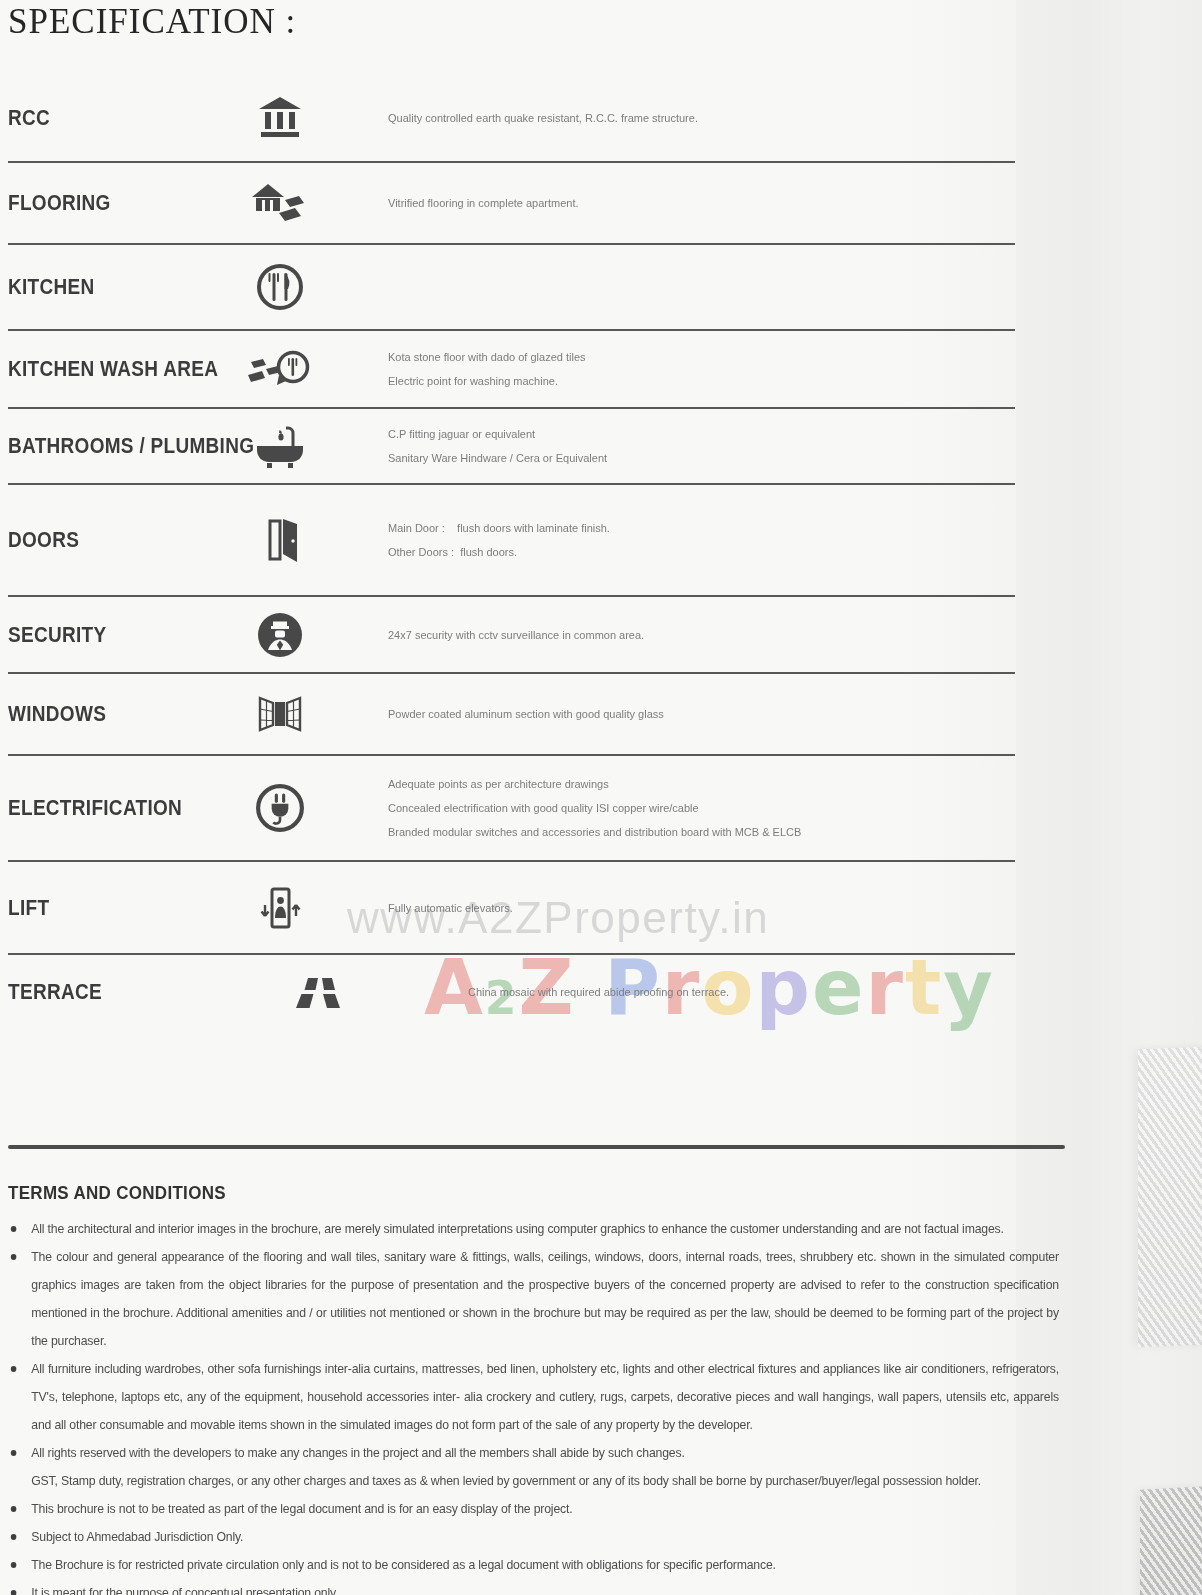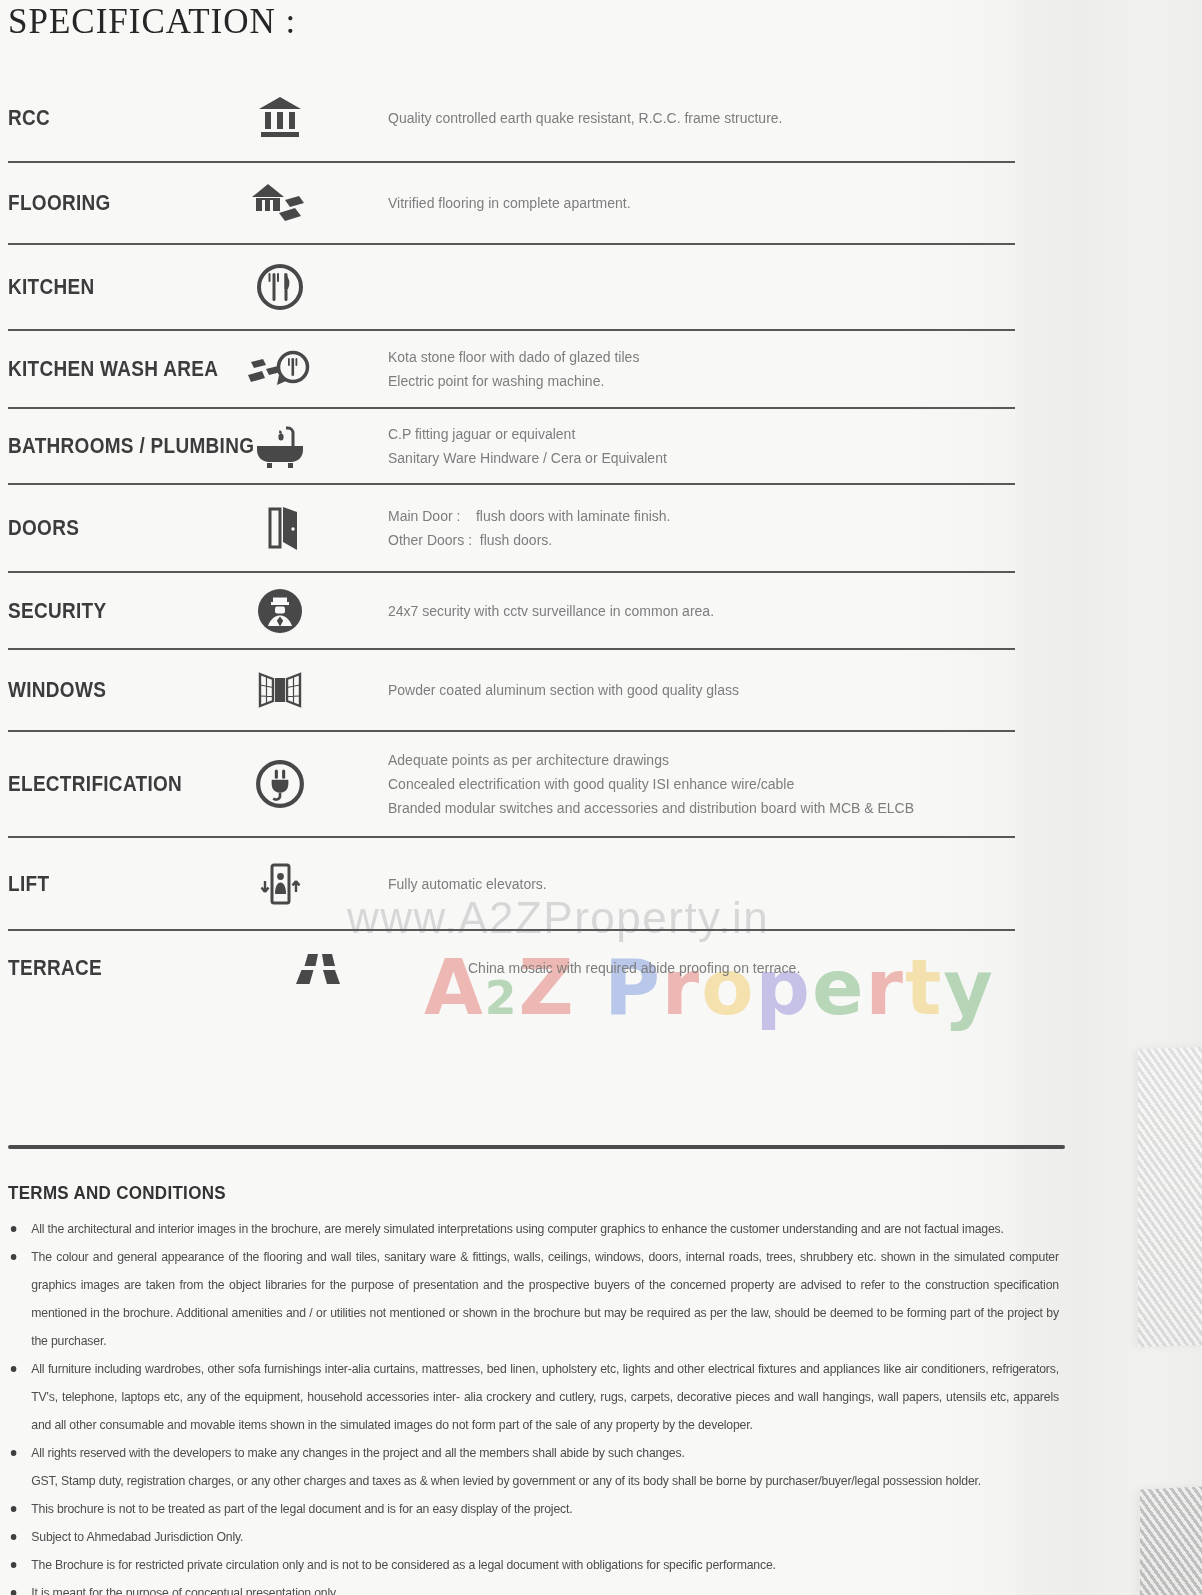--- a/index.html
+++ b/index.html
@@ -50,36 +50,36 @@
   .spec-row{
     display:flex;align-items:center;box-sizing:border-box;
     border-bottom:2px solid #585858;
   }
   .spec-row.last{border-bottom:none;}
   .spec-row:nth-child(1){height:88px;}
   .spec-row:nth-child(2){height:82px;justify-content:flex-end;}
   .spec-row:nth-child(3){height:86px;}
   .spec-row:nth-child(4){height:78px;}
   .spec-row:nth-child(5){height:76px;}
-  .spec-row:nth-child(6){height:88px;}
+  .spec-row:nth-child(6){height:112px;}
   .spec-row:nth-child(7){height:77px;}
   .spec-row:nth-child(8){height:82px;}
   .spec-row:nth-child(9){height:106px;}
   .spec-row:nth-child(10){height:93px;}
   .spec-row:nth-child(11){height:74px;gap:40px;}
   .spec-row:nth-child(12){height:92px;justify-content:center;}
   .cell-label{width:230px;flex:none;}
   .cell-icon{width:84px;flex:none;display:flex;justify-content:center;align-items:center;}
   .cell-text{flex:1;padding-left:66px;}
   .spec-label{
     display:inline-block;transform:scaleY(1.12);transform-origin:left center;
     font-size:19px;font-weight:700;color:#3c3c3c;letter-spacing:.3px;white-space:pre;
   }
   .spec-line{
-    font-size:14px;color:#7d7d7d;line-height:24px;white-space:pre;
+    font-size:11px;color:#7d7d7d;line-height:24px;white-space:pre;
   }
   .icon{color:#484848;}
   .icon svg{display:block;}
   
   .terms{position:absolute;left:8px;top:1145px;width:1190px;}
   .thick-rule{width:1057px;height:4px;background:#4c4c4c;border-radius:2px;}
   .terms-heading{
     margin:34px 0 0 0;display:inline-block;transform:scaleY(1.12);transform-origin:left center;
     font-size:17px;font-weight:700;color:#333;letter-spacing:.3px;
   }
@@ -277,21 +277,21 @@
                 <rect x="19" y="10" width="3" height="9" rx="1.5"></rect>
                 <rect x="26" y="10" width="3" height="9" rx="1.5"></rect>
                 <path d="M16 20 h16 v4.5 a8 8 0 0 1 -16 0 z"></path>
               </g>
               <path d="M24 32.5 v3 c0 3 -4 4.5 -6.5 2.5" fill="none" stroke="currentColor" stroke-width="2.5"></path>
             </svg>
       </span>
         </div>
       <div class="cell-text">
         <div class="spec-line">Adequate points as per architecture drawings</div>
-        <div class="spec-line">Concealed electrification with good quality ISI enhance wire/cable</div>
+        <div class="spec-line">Concealed electrification with good quality ISI copper wire/cable</div>
         <div class="spec-line">Branded modular switches and accessories and distribution board with MCB &amp; ELCB</div>
       </div>
     </div>
 
 
     <div class="spec-row">
       <div class="cell-label"><span class="spec-label">LIFT</span></div>
       <div class="cell-icon">
           <span class="icon">
         <svg width="50" height="48" viewBox="0 0 50 48">

